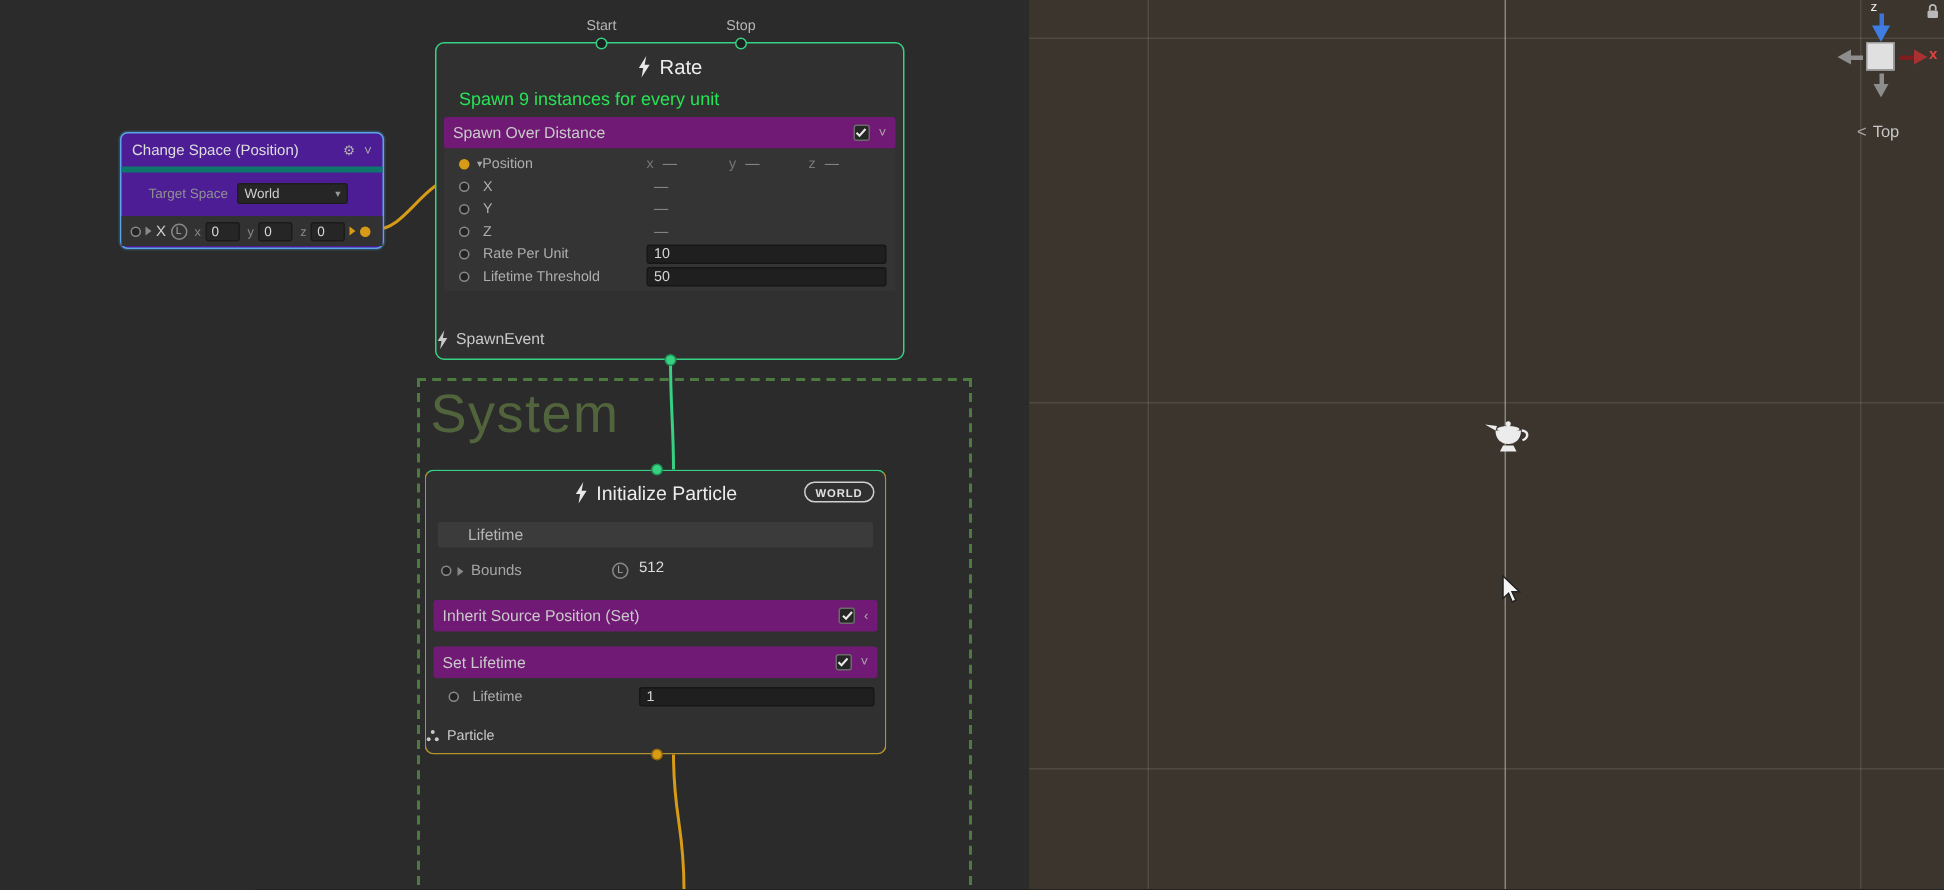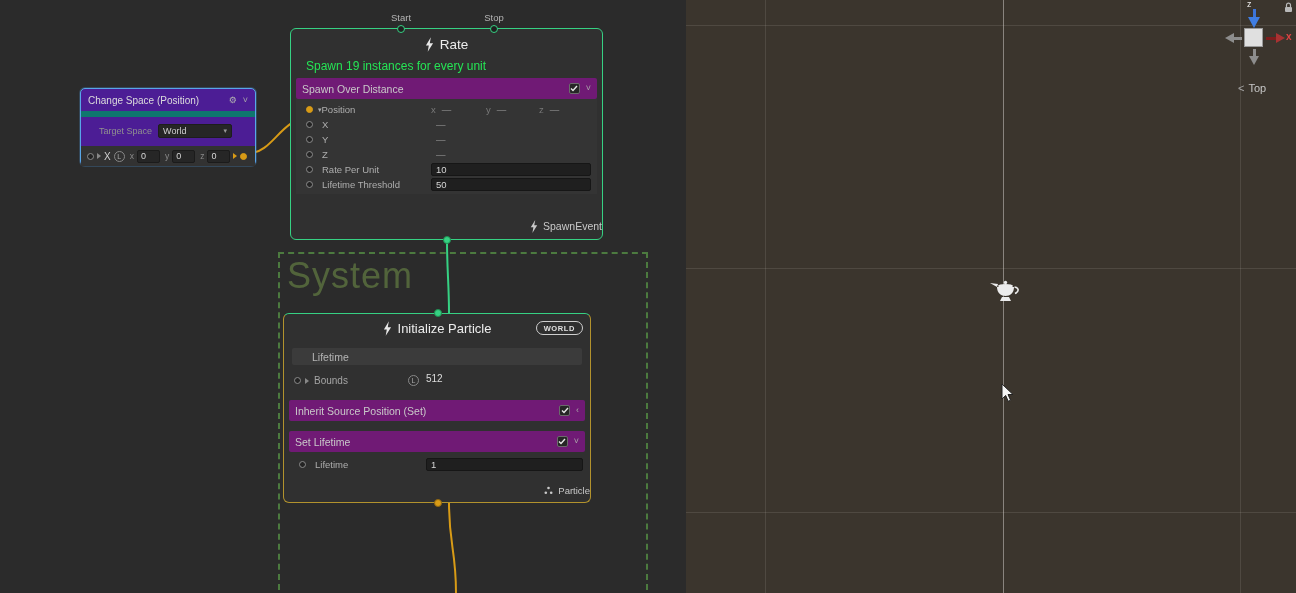--- a/index.html
+++ b/index.html
@@ -48,21 +48,21 @@
   .tri-r.orange { border-left-color:#d89b16; }
   .l-icon { width:11px; height:11px; border:1px solid #888; border-radius:50%; color:#aaa;
             font-size:7px; display:flex; align-items:center; justify-content:center; flex:none; }
 
   
   #node-cs { left:80px; top:88px; width:176px; height:78px; background:#4c1d95;
              border:1px solid #58a6e8; border-radius:5px; box-shadow:0 0 0 1px rgba(80,160,230,.25); }
   #node-cs .cs-header { height:22px; display:flex; align-items:center; padding:0 7px; }
   #node-cs .cs-title { flex:1; font-size:10px; color:#dcdcdc; white-space:nowrap; }
   #node-cs .cs-gear { font-size:9px; color:#b0b0b0; }
-  #node-cs .cs-body { border-top:6px solid #0f766e;text-align:right; }
+  #node-cs .cs-body { border-top:4px solid #0f766e;text-align:right; }
   #node-cs .cs-target { margin-top:7px; padding-left:18px; display:flex; align-items:center; gap:6px; }
   #node-cs .cs-target-label { font-size:9px; color:#909090; }
   .dropdown { width:74px; height:14px; background:#262626; border:1px solid #1d1d1d; border-radius:2px;
               font-size:9px; color:#cfcfcf; display:flex; align-items:center; padding:0 4px; }
   .dropdown .dd-arrow { margin-left:auto; font-size:7px; color:#999; }
   #node-cs .cs-inputs { margin-top:8px; height:20px; background:#323232; display:flex; align-items:center;
                         padding:0 6px; gap:3px; }
   #node-cs .cs-inputs .axis-lbl { font-size:8.5px; color:#8a8a8a; margin-left:2px; }
   #node-cs .cs-inputs .axis-field { width:23px; height:13px; background:#262626; border:1px solid #1b1b1b;
                                     border-radius:2px; font-size:9px; color:#d8d8d8; display:flex;
@@ -72,21 +72,21 @@
 
   
   #node-spawn { left:290px; top:28px; width:313px; height:212px; border:1px solid #36d183; }
   .flow-label { position:absolute; top:-17px; width:50px; text-align:center; font-size:9.5px; color:#b5b5b5; }
   .node-title-row { height:30px; display:flex; align-items:center; justify-content:center; gap:6px; }
   .node-title { font-size:13.5px; color:#ececec; }
   #spawn-subtitle { padding:0 0 5px 15px; font-size:12px; color:#25e455; }
   .block { margin:0 5px; }
   .rows { background:#343434; padding:3px 0 2px; }
   .node-footer { position:absolute; bottom:0; left:0; right:0; height:26px; display:flex;
-                 align-items:center; justify-content:flex-end; gap:5px; font-size:10.5px; color:#c9c9c9; }
+                 align-items:center; justify-content:flex-start; gap:5px; font-size:10.5px; color:#c9c9c9; }
   .pos-group { position:absolute; display:flex; gap:6px; }
 
   
   #node-init { left:283px; top:313px; width:308px; height:190px; border:1px solid #b2922d; border-top-color:#36d183; }
   #init-badge { position:absolute; right:7px; top:7px; font-size:7.5px; letter-spacing:.6px; font-weight:bold;
                 color:#e0e0e0; border:1px solid #cfcfcf; border-radius:8px; padding:1.5px 7px; }
   #cap-row { margin:6px 8px 0; height:17px; background:#3b3b3b; border-radius:2px; display:flex;
              align-items:center; position:relative; }
   #cap-row .lbl { padding-left:20px; font-size:10.5px; color:#b5b5b5; }
   #cap-row .val { position:absolute; left:134px; font-size:10px; color:#dddddd;margin-top:43px; }
@@ -160,21 +160,21 @@
     <span class="flow-label" style="left:178px;">Stop</span>
     <span class="port" style="left:106px; top:-4px;"></span>
     <span class="port" style="left:199px; top:-4px;"></span>
 
     <div class="node-title-row">
       <svg width="9" height="15" viewBox="0 0 10 16">
         <polygon points="6.5,0 1,9 4.2,9 3,16 9,6.5 5.3,6.5" fill="#e8e8e8"></polygon>
       </svg>
       <span class="node-title">Rate</span>
     </div>
-    <div id="spawn-subtitle">Spawn 19 instances for every unit</div>
+    <div id="spawn-subtitle">Spawn 9 instances for every unit</div>
 
     <div class="block">
       <div class="block-header">
         <span class="bh-label">Spawn Over Distance</span>
         <span class="cb">
           <svg width="8" height="7">
             <polyline points="1,3.5 3,5.5 7,1" stroke="#e8e8e8" stroke-width="1.4" fill="none"></polyline>
           </svg>
         </span>
         <span class="chev">˅</span>

